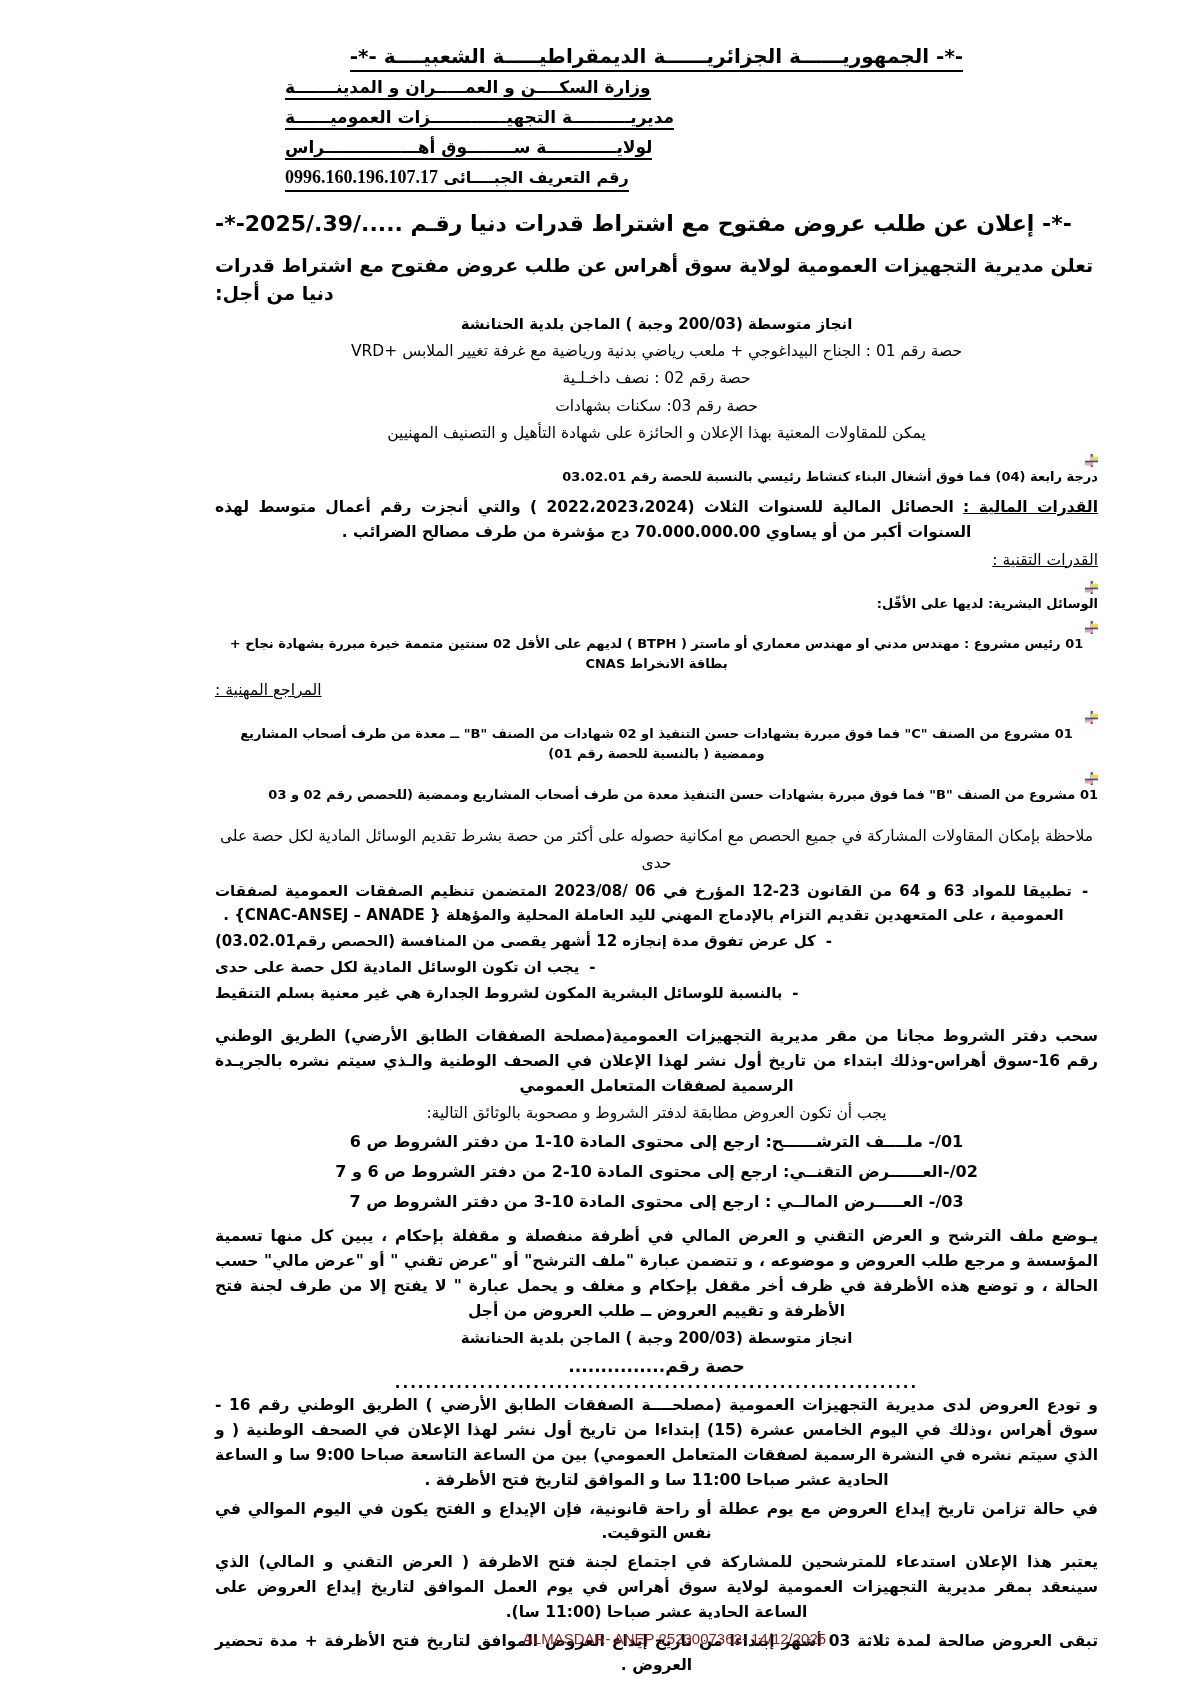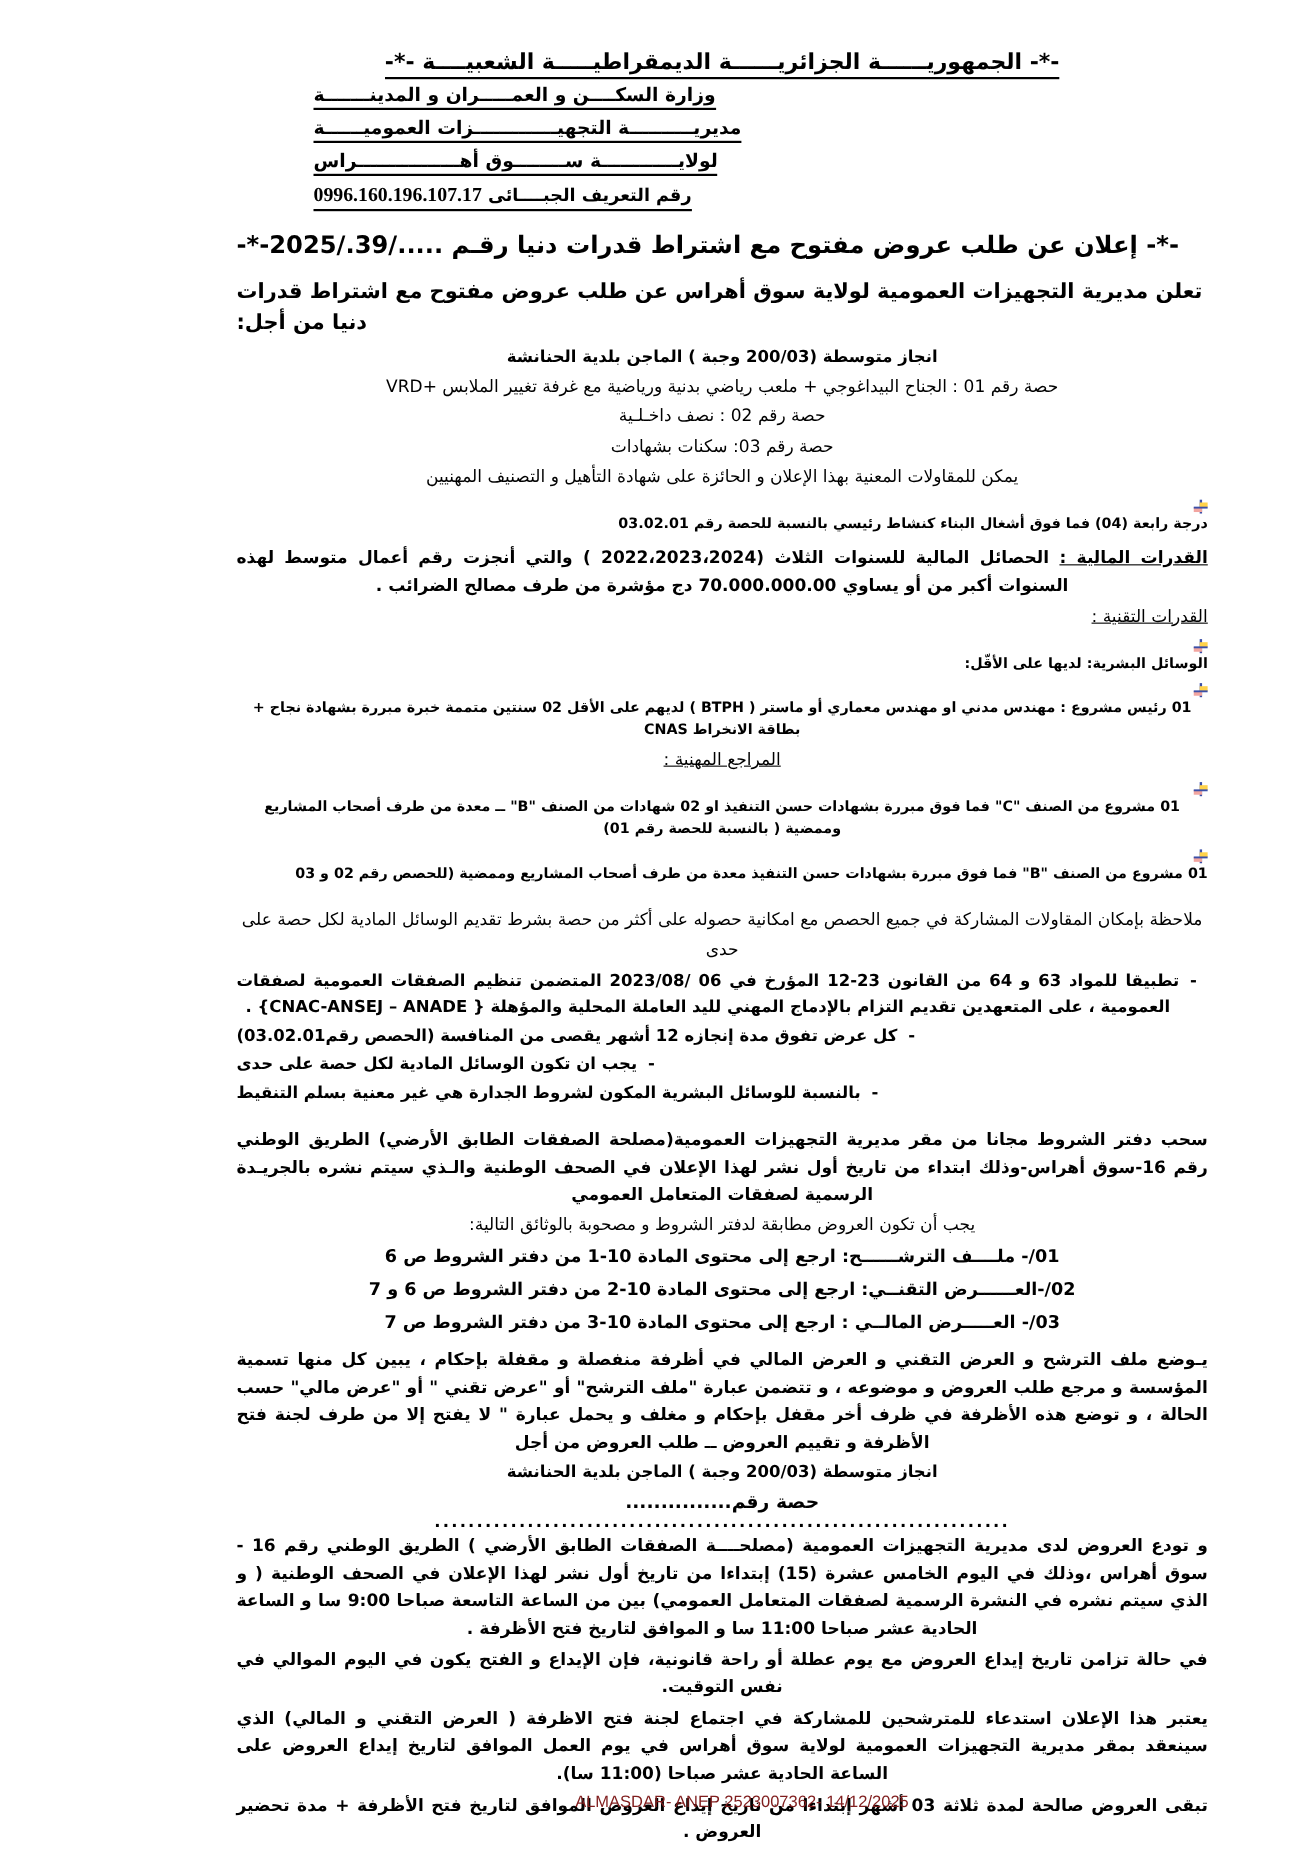--- a/index.html
+++ b/index.html
@@ -249,21 +249,21 @@
   <div class="bitem">
     <svg class="bullet-ico" viewBox="0 0 12 12">
       <rect x="5.2" y="0" width="2.0" height="12" fill="#3B4FA8"></rect>
       <rect x="5.2" y="2.6" width="6.8" height="4.0" fill="#FFD24A"></rect>
       <rect x="0" y="6.6" width="7.2" height="4.0" fill="#F2A5A0"></rect>
       <rect x="0" y="6.1" width="12" height="1.6" fill="#3B4FA8"></rect>
     </svg>
     <span class="btxt">01 رئيس مشروع : مهندس مدني او مهندس معماري أو ماستر ( BTPH ) لديهم على الأقل 02  سنتين متممة خبرة مبررة بشهادة نجاح + بطاقة الانخراط CNAS</span>
   </div>
 
-  <div class="ctr" style="text-align:center">
+  <div class="ctr" style="text-align:left">
     <u>المراجع المهنية :</u>
   </div>
 
   <div class="bitem">
     <svg class="bullet-ico" viewBox="0 0 12 12">
       <rect x="5.2" y="0" width="2.0" height="12" fill="#3B4FA8"></rect>
       <rect x="5.2" y="2.6" width="6.8" height="4.0" fill="#FFD24A"></rect>
       <rect x="0" y="6.6" width="7.2" height="4.0" fill="#F2A5A0"></rect>
       <rect x="0" y="6.1" width="12" height="1.6" fill="#3B4FA8"></rect>
     </svg>

